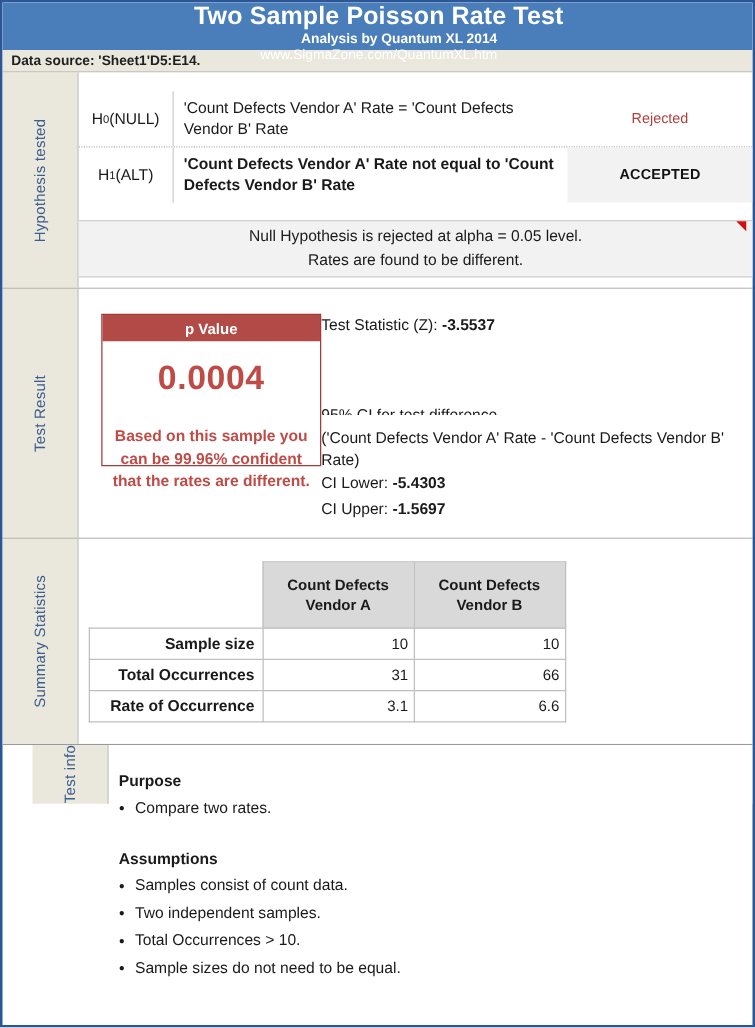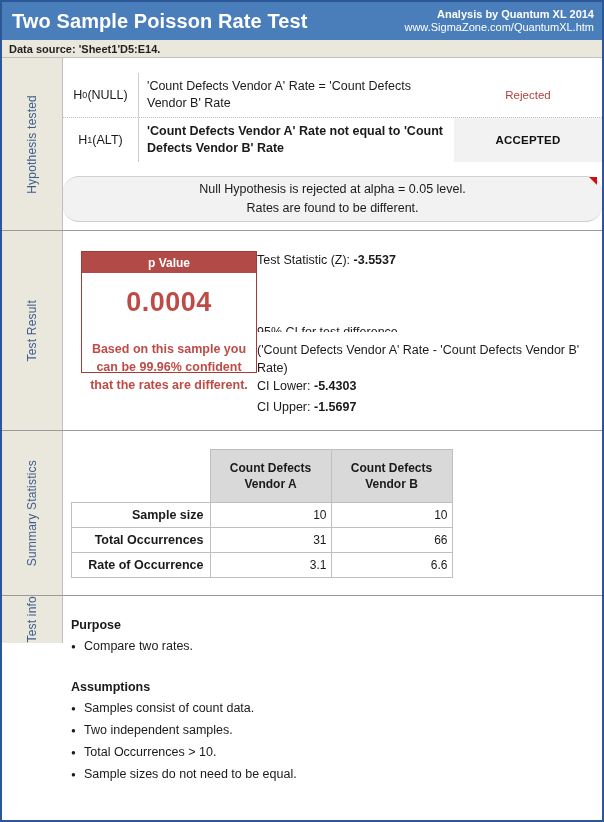--- a/index.html
+++ b/index.html
@@ -25,20 +25,21 @@
   
   .titlebar {
     position: relative;
     height: 38px;
     background: #4A7EBB;
     display: flex;
     align-items: center;
     justify-content: space-between;
     padding: 0 8px 0 10px;
     box-sizing: border-box;
+    flex-direction: column;
   }
   .title-main {
     color: #ffffff;
     font-size: 20px;
     font-weight: bold;
     letter-spacing: 0.1px;
     white-space: nowrap;
   }
   .title-right {
     text-align: right;
@@ -68,21 +69,21 @@
     box-sizing: border-box;
   }
 
   
   .section {
     position: relative;
     display: flex;
     border-bottom: 1px solid #9A9A9A;
     box-sizing: border-box;
   }
-  .section:last-of-type { border-bottom: none; }
+  .section:last-of-type { border-bottom: none; padding-left: 24px; }
 
   .railcol {
     width: 61px;
     min-width: 61px;
     background: #EAE7DC;
     border-right: 1px solid #BFBFBF;
     display: flex;
     align-items: center;
     justify-content: center;
     box-sizing: border-box;
@@ -167,21 +168,20 @@
     border-top: 1px solid #D0D0D0;
     border-bottom: 1px solid #D0D0D0;
     display: flex;
     flex-direction: column;
     align-items: center;
     justify-content: center;
     font-size: 12.5px;
     color: #1A1A1A;
     line-height: 1.5;
     box-sizing: border-box;
-    border-radius: 16px;
   }
 
   
   .comment-marker {
     position: absolute;
     top: 175px;
     right: 5px;
     width: 0;
     height: 0;
     border-top: 8px solid #D01010;

